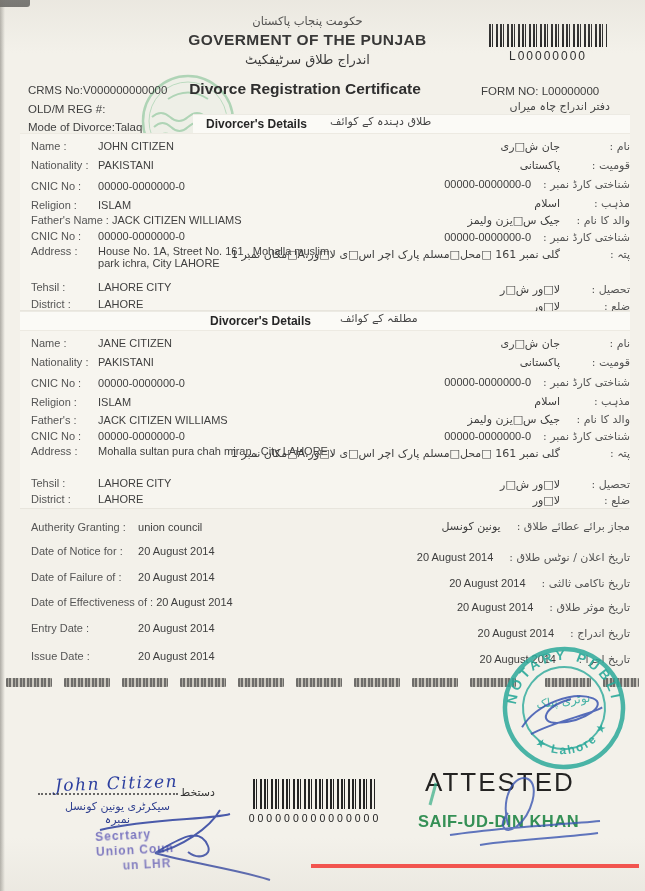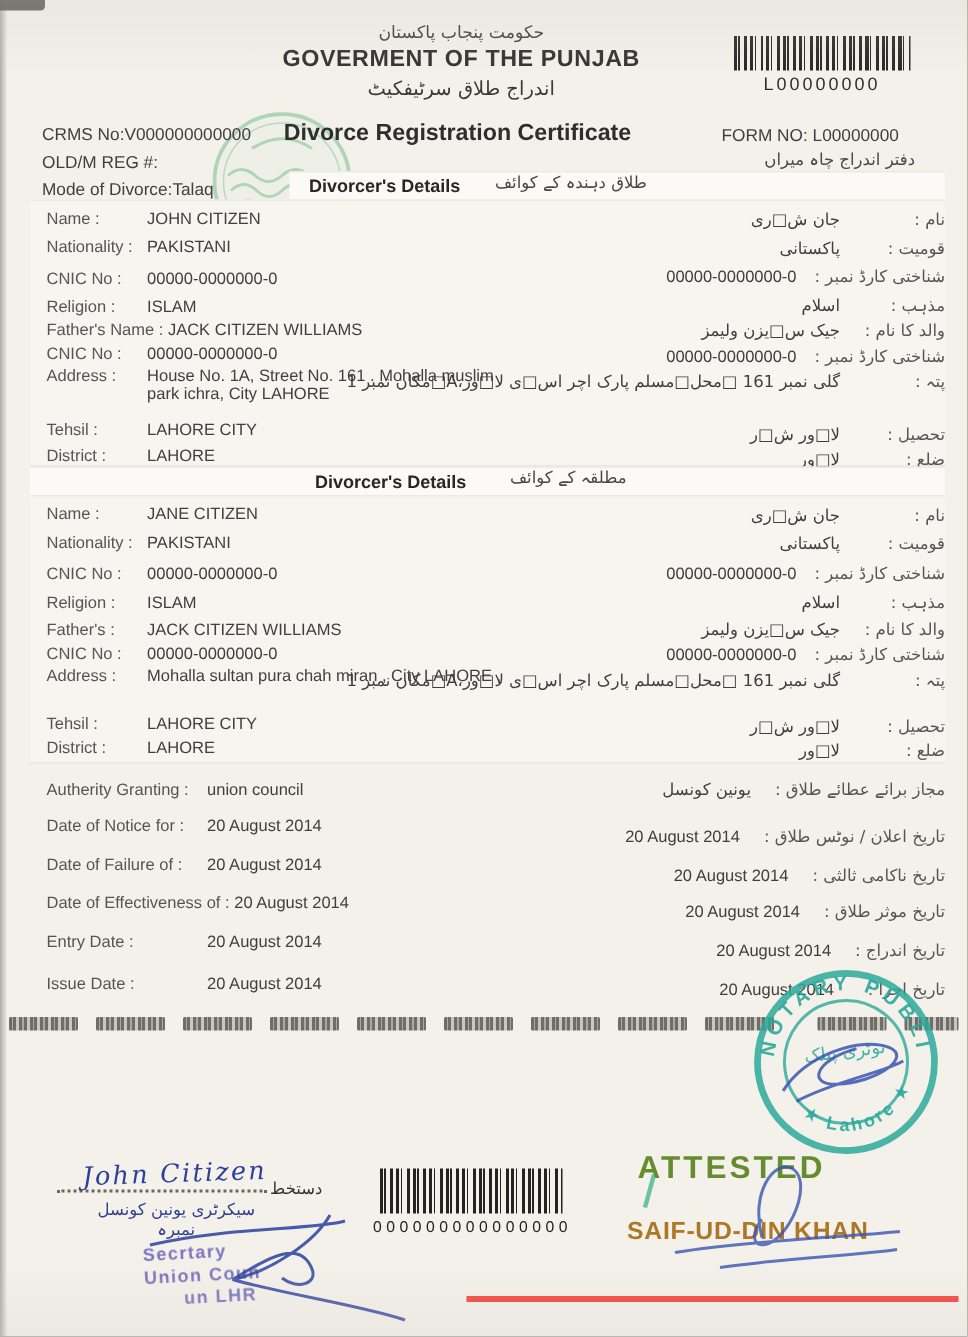--- a/index.html
+++ b/index.html
@@ -36,22 +36,22 @@
   .barcode{
     background:repeating-linear-gradient(90deg,#242424 0 2px,transparent 2px 3px,#242424 3px 4px,transparent 4px 7px,#242424 7px 9px,transparent 9px 11px);
   }
   .bc-label{font-size:12px;color:#2f2f2f;letter-spacing:2px;text-align:center;}
   .mseg{
     position:absolute;top:678px;width:46px;height:9px;opacity:.68;
     background:repeating-linear-gradient(90deg,#30302e 0 2px,#8a887f 2px 3px,#30302e 3px 5px,#b9b6ab 5px 7px);
     filter:blur(.5px);border-radius:1px;
   }
   .notary{transform:rotate(-7deg);}
-  .attested-l1{font-size:21px;font-weight:bold;letter-spacing:2px;color:#4d7c0f;opacity:.85;}
-  .attested-l2{font-size:16.5px;font-weight:bold;letter-spacing:.5px;color:#a16207;opacity:.85;}
+  .attested-l1{font-size:26px;font-weight:normal;letter-spacing:2px;color:#000000;opacity:.85;}
+  .attested-l2{font-size:16.5px;font-weight:bold;letter-spacing:.5px;color:#15803d;opacity:.85;}
   .attested-l3{font-size:12.5px;font-weight:bold;letter-spacing:1px;color:#3bb188;opacity:.8;}
   .sig-name{
     font-family:"DejaVu Serif",serif;font-style:italic;font-size:17px;color:#2c3f9f;
     letter-spacing:1.5px;transform:rotate(-2deg);
   }
   .sig-dotline{border-bottom:2px dotted #3a3a3a;opacity:.75;}
   .sig-urdu{font-size:11px;color:#2f3f8f;}
   .sec-stamp{
     font-size:12px;font-weight:bold;color:#5d57b5;opacity:.8;line-height:15px;
     transform:rotate(-3deg);filter:blur(.3px);letter-spacing:1px;

